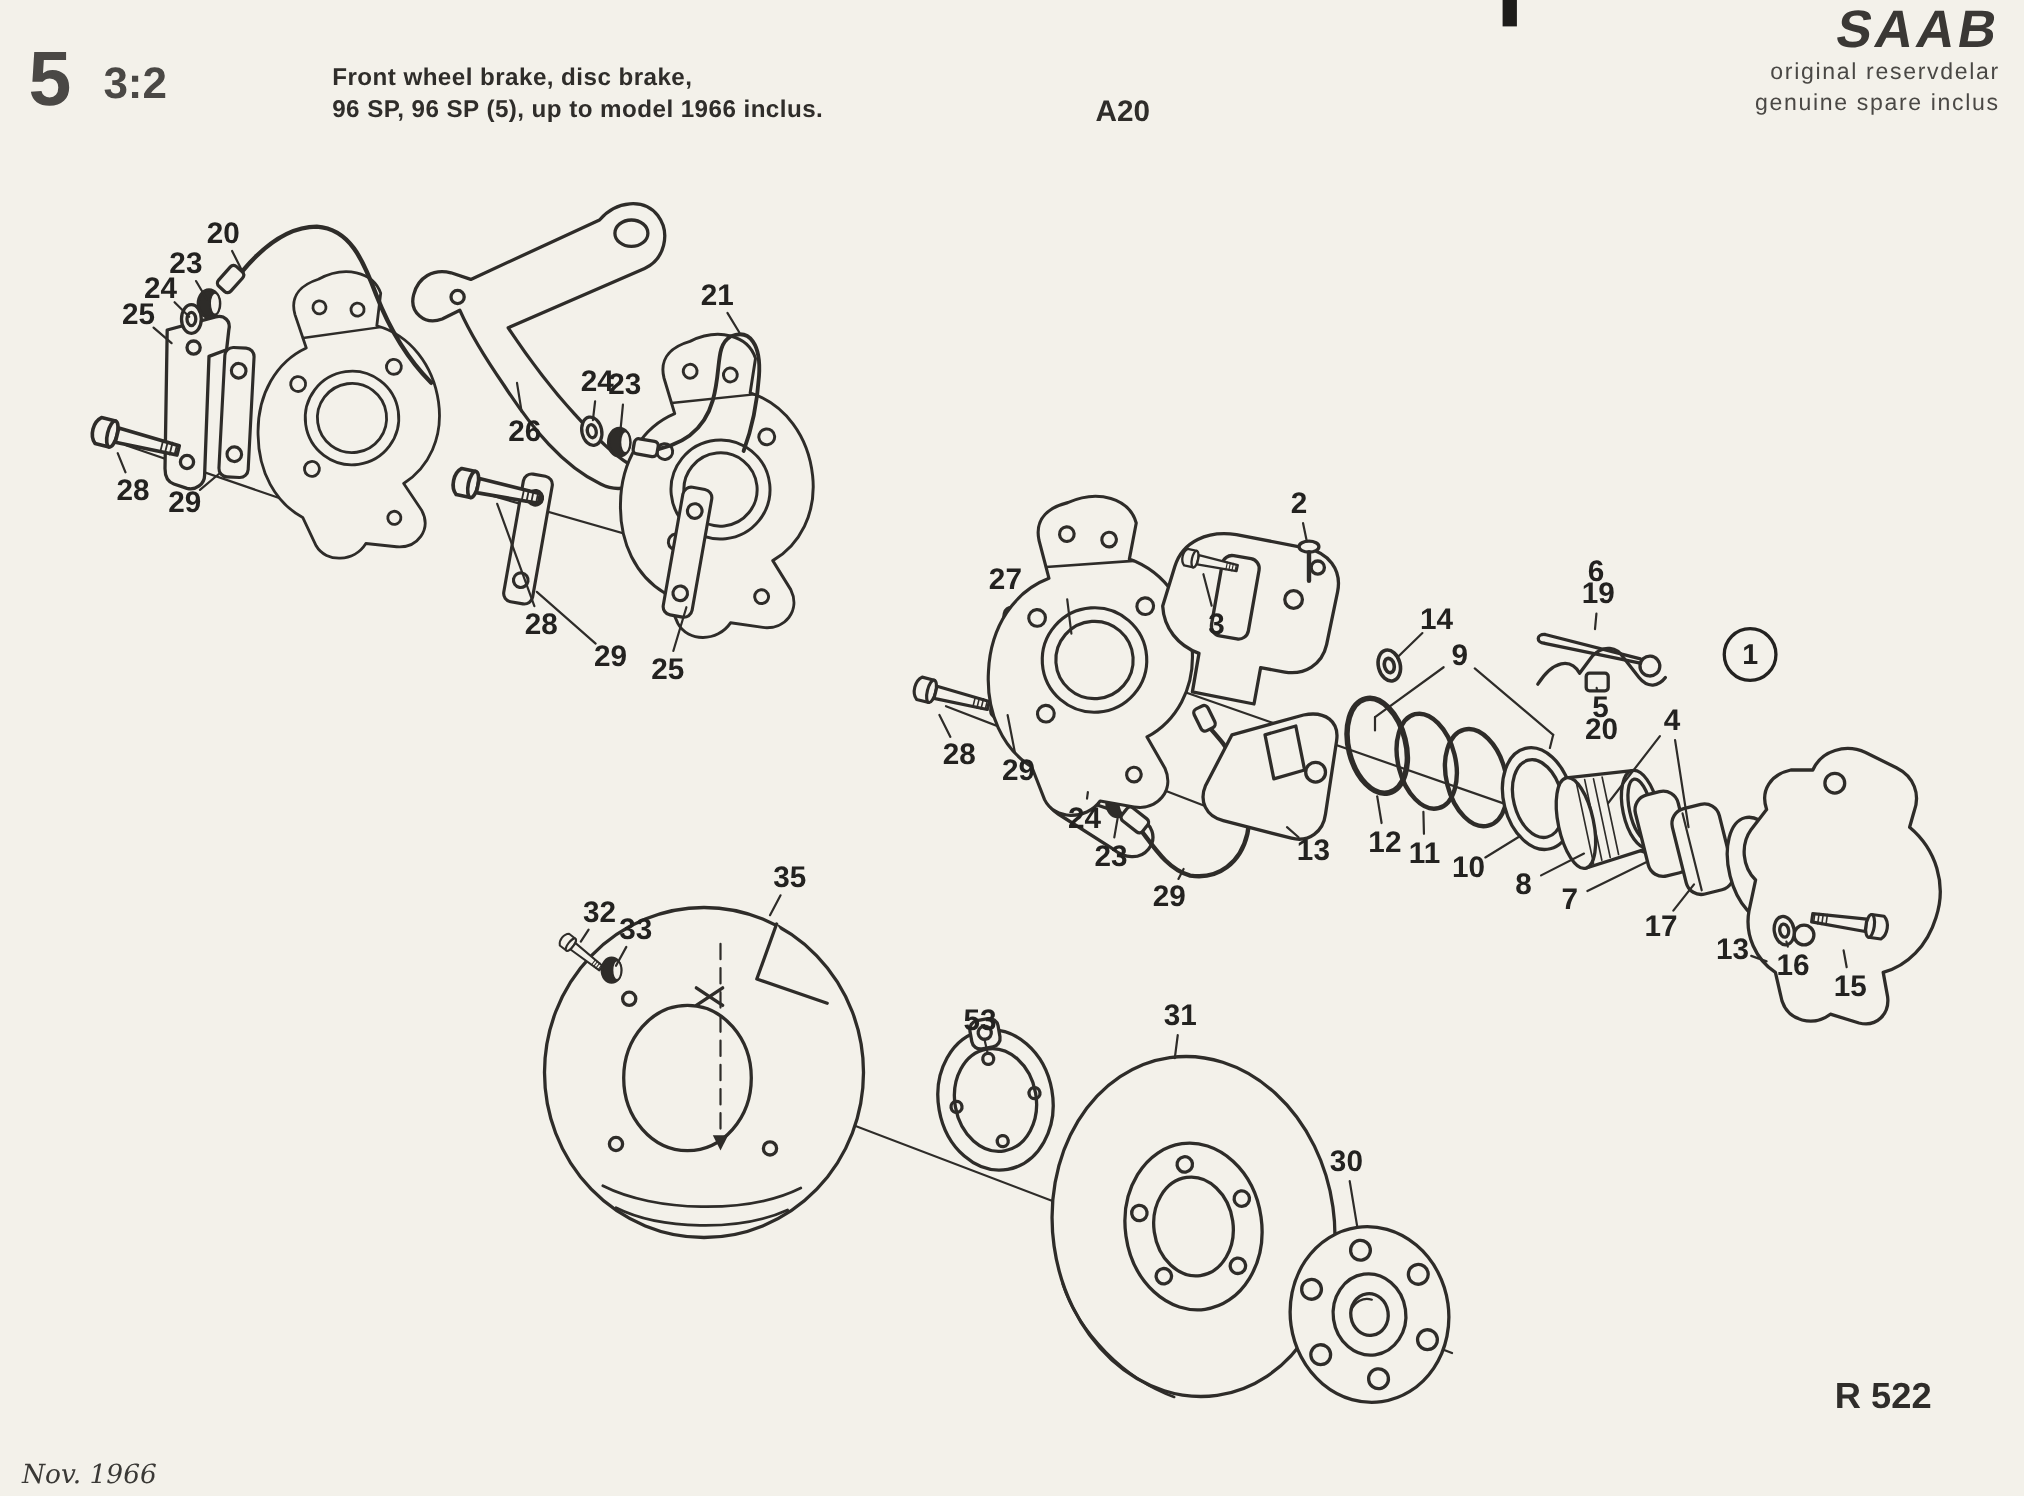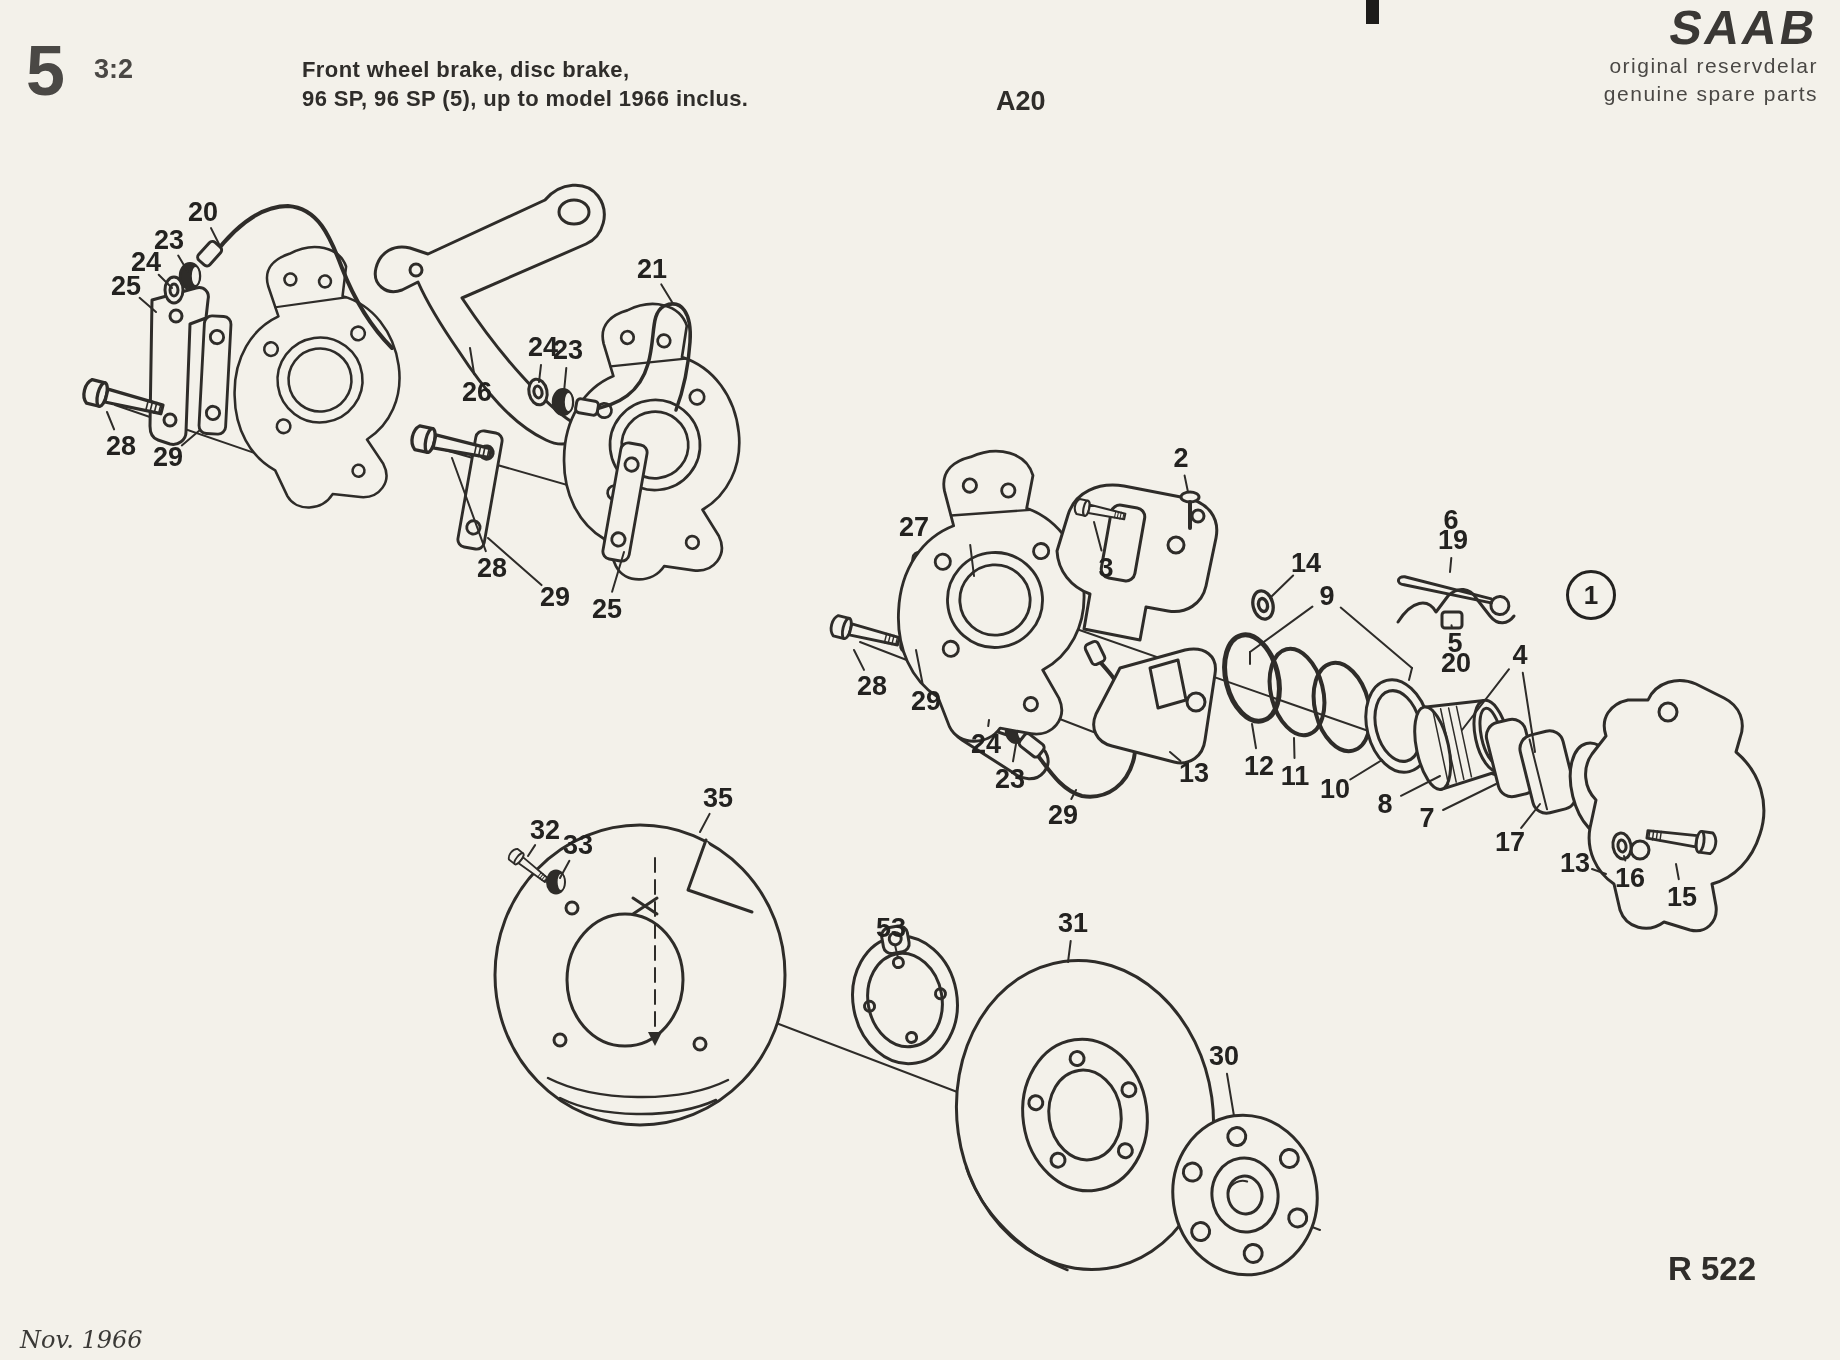--- a/index.html
+++ b/index.html
@@ -2,21 +2,21 @@
 <html><head>
 <meta charset="utf-8">
 <style>
   html,body{margin:0;padding:0;background:#6f6e6b;}
   .page{
     position:relative;width:1840px;height:1360px;overflow:hidden;
     background:#f3f1ea;
     font-family:"Liberation Sans",sans-serif;color:#2b2a27;
   }
   .hdr-num{position:absolute;left:26px;top:36px;font-size:70px;font-weight:bold;color:#4a4845;line-height:1;}
-  .hdr-ratio{position:absolute;left:94px;top:56px;font-size:27px;font-weight:bold;color:#4a4845;line-height:1;}
+  .hdr-ratio{position:absolute;left:94px;top:56px;font-size:40px;font-weight:bold;color:#4a4845;line-height:1;}
   .hdr-title{position:absolute;left:302px;top:56px;font-size:22px;font-weight:bold;line-height:1.3;letter-spacing:.4px;color:#2f2d2a;}
   .hdr-plate{position:absolute;left:996px;top:86px;font-size:27px;font-weight:bold;color:#2f2d2a;}
   .brand{position:absolute;right:22px;top:4px;text-align:right;}
   .brand-logo{font-size:48px;font-weight:bold;letter-spacing:3px;color:#3a3835;transform:skewX(-10deg);display:inline-block;line-height:1;}
   .brand-line{font-size:21px;color:#4a4845;letter-spacing:1.5px;line-height:1.35;}
   .ftr-left{position:absolute;left:20px;bottom:6px;font-size:24px;font-style:italic;font-family:"DejaVu Serif",serif;color:#3a3936;text-align:right;}
   .ftr-right{position:absolute;right:84px;bottom:72px;font-size:33px;font-weight:bold;color:#2f2d2a;}
   svg.diagram{position:absolute;left:0;top:0;}
   #callout-layer{position:absolute;left:0;top:0;width:100%;height:100%;pointer-events:none;border-radius:32px;}
   .part-label{
@@ -37,21 +37,21 @@
   <span class="hdr-ratio">3:2</span>
   <div class="hdr-title">
     <div>Front wheel brake, disc brake,</div>
     <div>96 SP, 96 SP (5), up to model 1966 inclus.</div>
   </div>
   <span class="hdr-plate">A20</span>
 
   <div class="brand">
     <div class="brand-logo">SAAB</div>
     <div class="brand-line">original reservdelar</div>
-    <div class="brand-line">genuine spare parts</div>
+    <div class="brand-line">genuine spare inclus</div>
   </div>
 
   <svg class="diagram" width="1840" height="1360" viewBox="0 0 1840 1360">
     <g stroke="#2e2c29" fill="none" stroke-width="3" stroke-linecap="round" stroke-linejoin="round">
 
       <rect x="1366" y="0" width="13" height="24" fill="#1d1c1a" stroke="none"></rect>
 
       <defs>
         <g id="knuckle">
           <path d="M-15,-152 C15,-163 44,-152 49,-128 L40,-94 C74,-79 94,-44 94,-4 C94,34 74,64 45,77 L60,108 C68,130 50,148 28,143 L-4,135 C-19,153 -49,150 -57,130 L-67,98 C-94,78 -107,43 -102,4 C-97,-40 -71,-71 -38,-81 L-45,-118 C-48,-140 -32,-149 -15,-152 Z" fill="#f3f1ea"></path>

